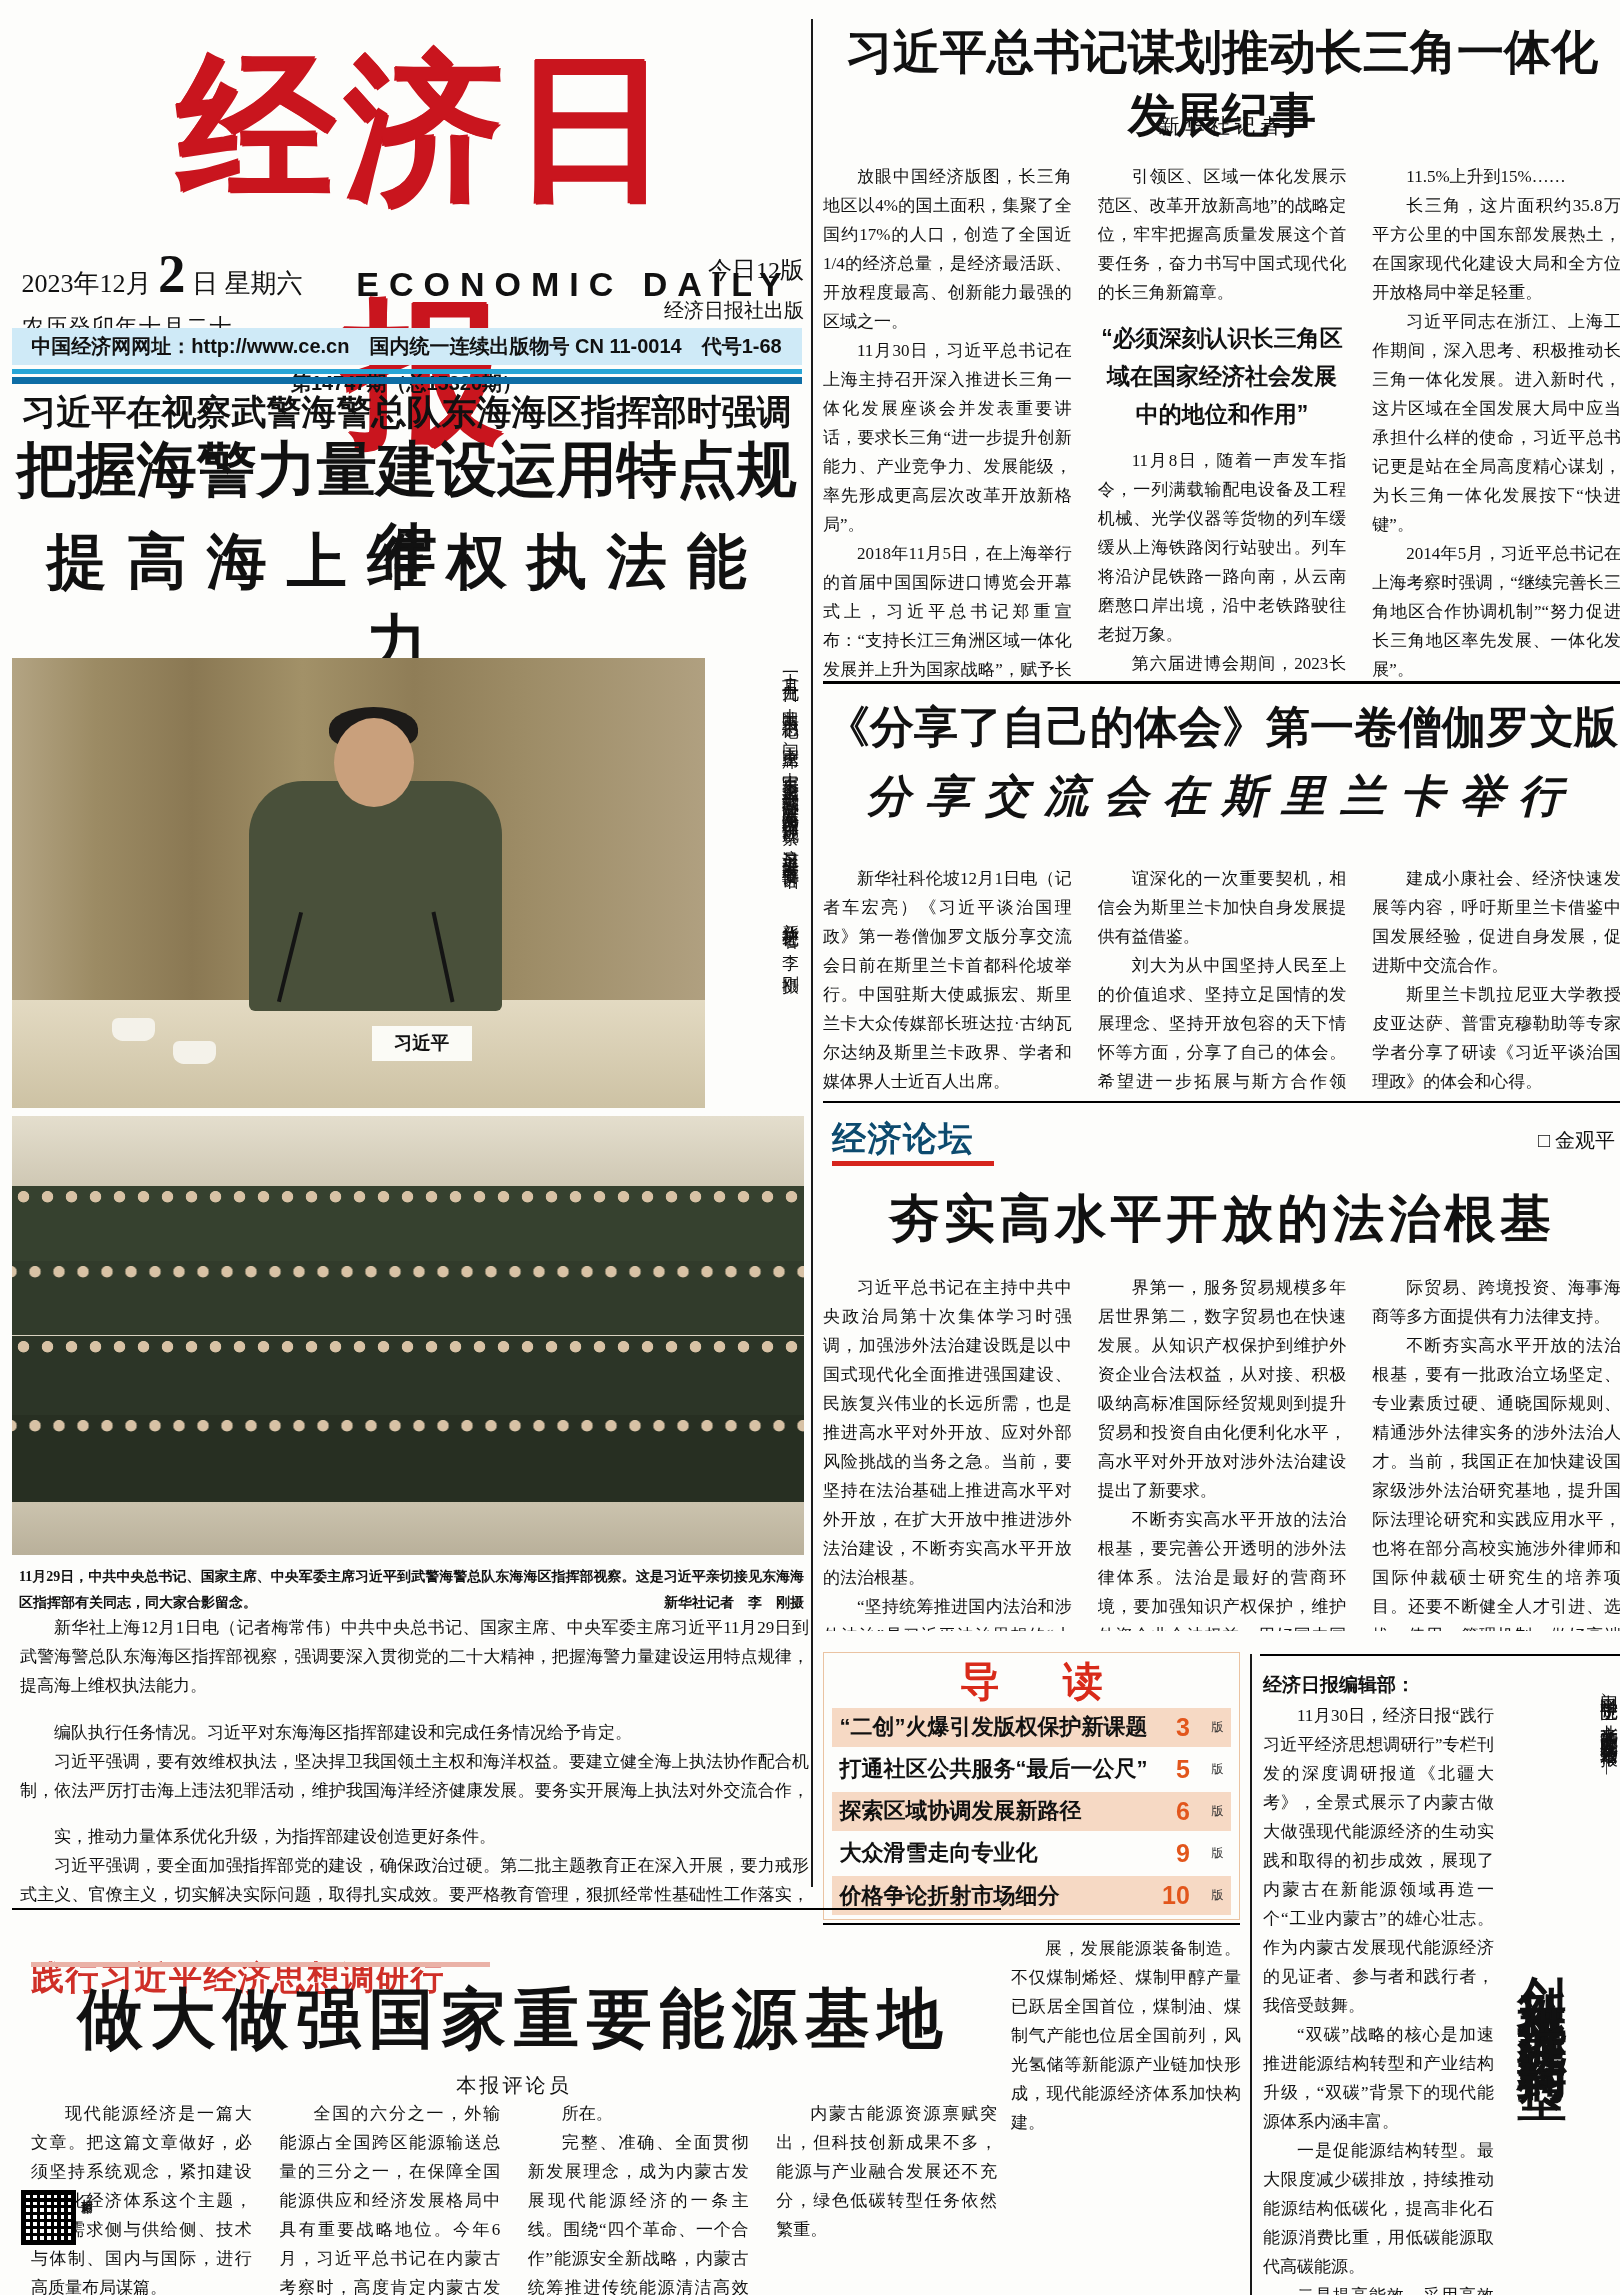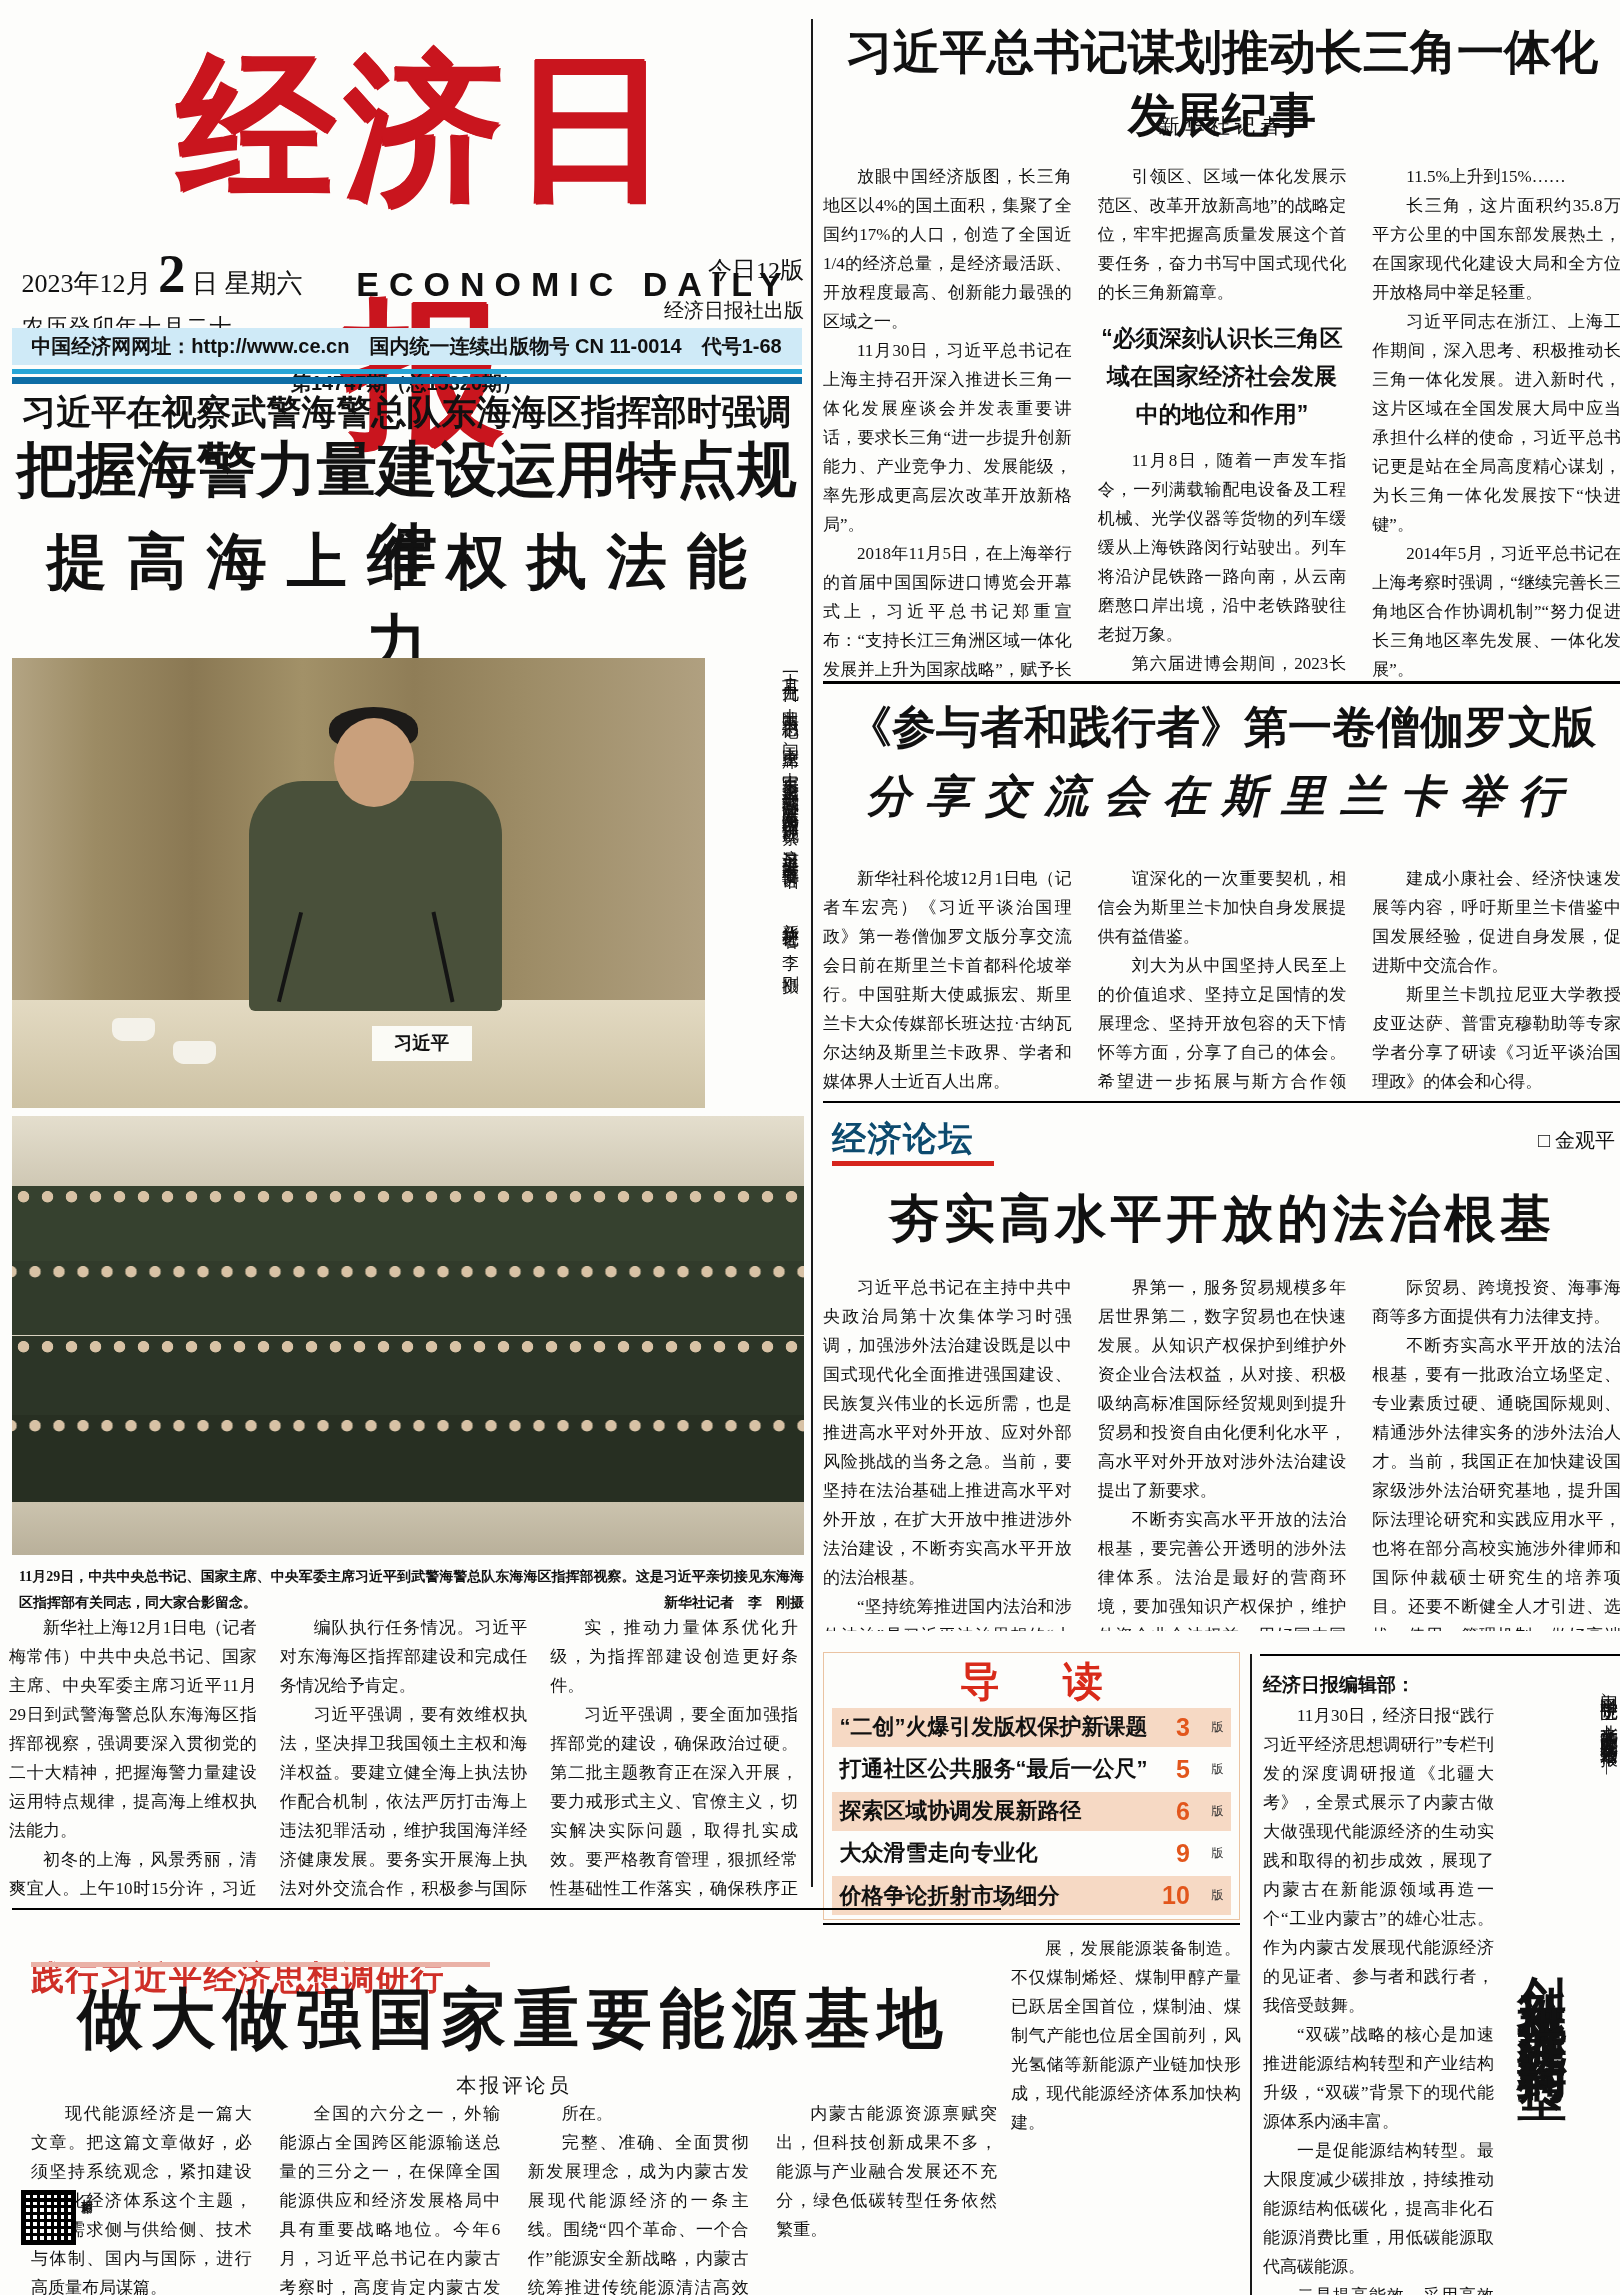--- a/index.html
+++ b/index.html
@@ -53,21 +53,21 @@
          background-image:radial-gradient(circle at 11.5px 10.7px,#d8c2a5 0 5.4px,rgba(0,0,0,0) 6.1px);
          background-size:24px 100%;}
   #photo2 .r1{top:16%;height:17%;}
   #photo2 .r2{top:33%;height:17%;background-color:#313b2b;background-position:11.5px 0;}
   #photo2 .r3{top:50%;height:18%;background-color:#2c3527;}
   #photo2 .r4{top:68%;height:20%;background-color:#272f22;background-position:11.5px 0;}
   #photo2 .floor{top:88%;height:12%;background:linear-gradient(#cbc3ae,#b9b09a);}
   #caption2{left:19px;top:1564px;width:785px;font-size:14px;line-height:26px;font-weight:bold;text-align:justify;}
   #caption2 .credit{display:inline-block;float:right;font-weight:bold;}
   .cols{display:flex;gap:23px;overflow:hidden;}
-  #lead-body{left:9px;top:1613px;width:789px;height:291px;}
+  #lead-body{left:20px;top:1613px;width:789px;height:291px;flex-direction:column;}
   .bcol{flex:1 1 0;overflow:hidden;}
   .bp{margin:0;text-indent:2em;font-size:17px;line-height:29px;text-align:justify;}
   
   #hr-bottomleft{left:11.5px;top:1908px;width:989px;height:2.3px;}
   #banner{left:31px;top:1919px;font-size:33px;color:#cf2f27;letter-spacing:1.5px;margin-top:37px;}
   #banner-underline{left:31px;top:1962px;width:459px;height:5.4px;background:#eab2a7;}
   #comm-headline{left:31px;top:1975px;width:966px;font-size:65px;letter-spacing:7.7px;}
   #comm-byline{left:31px;top:2072px;width:966px;font-size:20px;letter-spacing:3.1px;}
   #comm-body{left:31px;top:2099px;width:966px;height:196px;gap:27.6px;}
   #comm-col5{left:1011px;top:1934px;width:230px;height:361px;overflow:hidden;}
@@ -215,21 +215,21 @@
       <p class="bp">11.5%上升到15%……</p>
       <p class="bp">长三角，这片面积约35.8万平方公里的中国东部发展热土，在国家现代化建设大局和全方位开放格局中举足轻重。</p>
       <p class="bp">习近平同志在浙江、上海工作期间，深入思考、积极推动长三角一体化发展。进入新时代，这片区域在全国发展大局中应当承担什么样的使命，习近平总书记更是站在全局高度精心谋划，为长三角一体化发展按下“快进键”。</p>
       <p class="bp">2014年5月，习近平总书记在上海考察时强调，“继续完善长三角地区合作协调机制”“努力促进长三角地区率先发展、一体化发展”。</p>
       <p class="bp">2018年11月5日，习近平总书记在首届中国国际进口博览会开幕式上发表主旨演讲，宣布“支持长江三角洲区域一体化发展并上升为国家战略，着力落实新发展理念，构建现代化经济体系，推进更高起点的深化改革和更高层次的对外开放，同‘一带一路’建设、京津冀协同发展、长江经济带发展、粤港澳大湾区建设相互配合，完善中国改革开放空间布局”，翻开了长三角一体化发展新篇章。（下转第三版）</p>
     </div>
   </div>
 
   <div class="abs rule" id="hr-right1"></div>
 
-  <div class="abs hei center" id="sl-h1">《参与者和践行者》第一卷僧伽罗文版</div>
+  <div class="abs hei center" id="sl-h1">《分享了自己的体会》第一卷僧伽罗文版</div>
   <div class="abs hei center" id="sl-h2">分享交流会在斯里兰卡举行</div>
 
   <div class="abs cols" id="sl-body">
     <div class="bcol">
       <p class="bp">新华社科伦坡12月1日电（记者车宏亮）《习近平谈治国理政》第一卷僧伽罗文版分享交流会日前在斯里兰卡首都科伦坡举行。中国驻斯大使戚振宏、斯里兰卡大众传媒部长班达拉·古纳瓦尔达纳及斯里兰卡政界、学者和媒体界人士近百人出席。</p>
 
     </div>
     <div class="bcol">
       <p class="bp">谊深化的一次重要契机，相信会为斯里兰卡加快自身发展提供有益借鉴。</p>
       <p class="bp">刘大为从中国坚持人民至上的价值追求、坚持立足国情的发展理念、坚持开放包容的天下情怀等方面，分享了自己的体会。希望进一步拓展与斯方合作领域，健全沟通协调机制，加大合作力度。</p>

